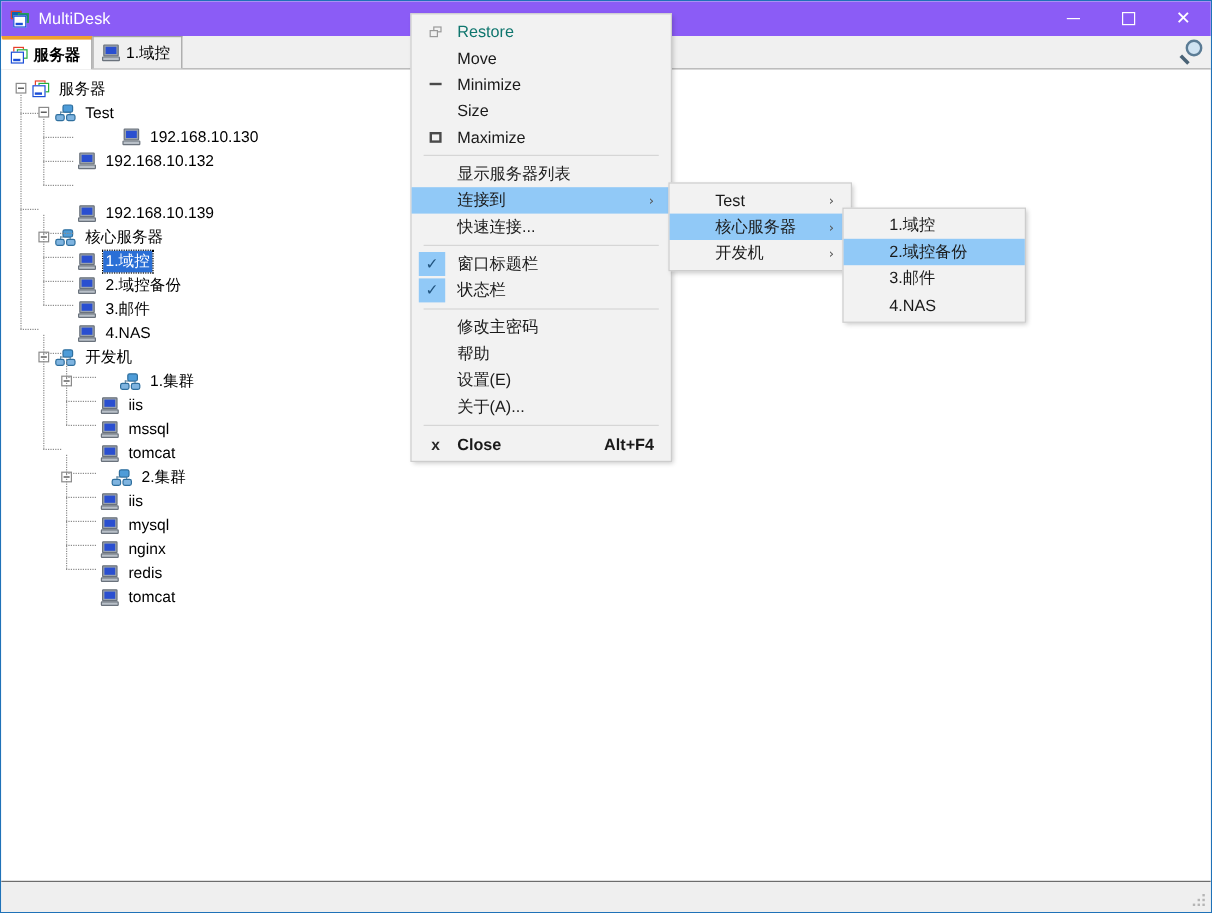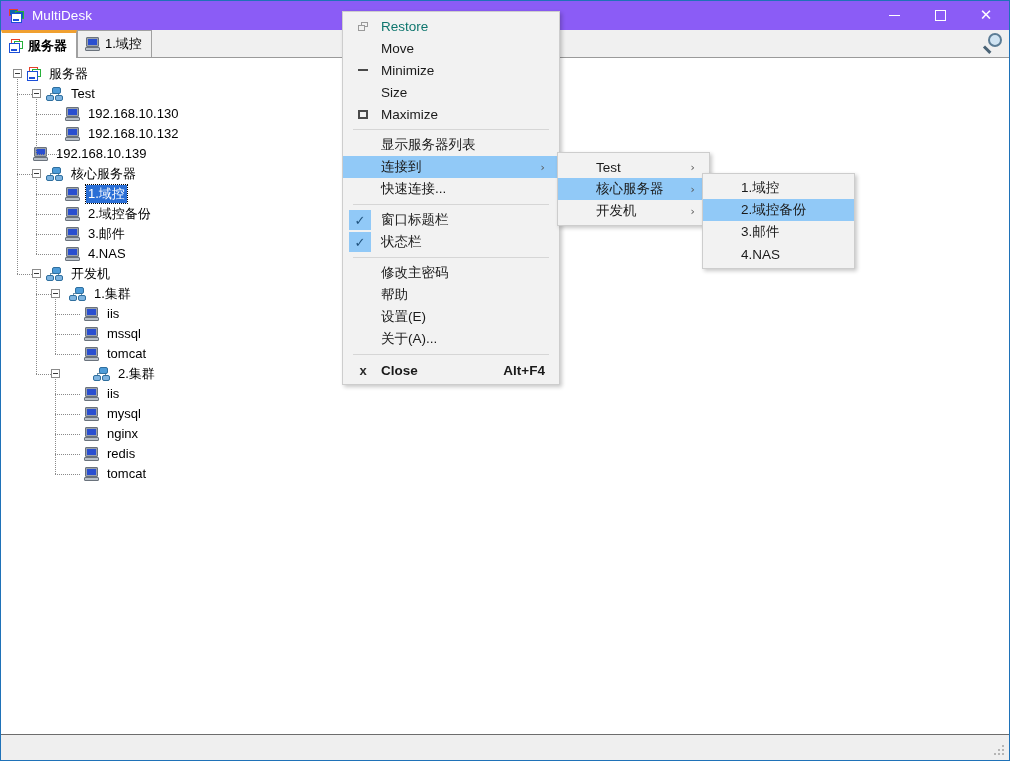--- a/index.html
+++ b/index.html
@@ -423,37 +423,37 @@
         <div class="tnode" style="padding-left: 45px;">
           <span class="expander" style="left: 31px; top: 5px;"></span>
           <span class="icon-group">
             <span class="g-line"></span>
             <span class="g-top"></span>
             <span class="g-bl"></span>
             <span class="g-br"></span>
           </span>
           <span class="tlabel">Test</span>
         </div>
+        <div class="tnode" style="padding-left: 64px; margin-left: 37px;">
+          <span class="icon-pc">
+            <span class="pc-mon"></span>
+            <span class="pc-scr"></span>
+            <span class="pc-base"></span>
+          </span>
+          <span class="tlabel">192.168.10.130</span>
+        </div>
         <div class="tnode" style="padding-left: 64px;">
           <span class="icon-pc">
             <span class="pc-mon"></span>
             <span class="pc-scr"></span>
             <span class="pc-base"></span>
           </span>
-          <span class="tlabel">192.168.10.130</span>
-        </div>
-        <div class="tnode" style="padding-left: 64px;">
-          <span class="icon-pc">
-            <span class="pc-mon"></span>
-            <span class="pc-scr"></span>
-            <span class="pc-base"></span>
-          </span>
           <span class="tlabel">192.168.10.132</span>
         </div>
-        <div class="tnode" style="padding-left: 32px;">
+        <div class="tnode" style="padding-left: 64px; margin-top: 24px;">
           <span class="icon-pc">
             <span class="pc-mon"></span>
             <span class="pc-scr"></span>
             <span class="pc-base"></span>
           </span>
           <span class="tlabel">192.168.10.139</span>
         </div>
         <div class="tnode" style="padding-left: 45px;">
           <span class="expander" style="left: 31px; top: 5px;"></span>
           <span class="icon-group">
@@ -499,21 +499,21 @@
         <div class="tnode" style="padding-left: 45px;">
           <span class="expander" style="left: 31px; top: 5px;"></span>
           <span class="icon-group">
             <span class="g-line"></span>
             <span class="g-top"></span>
             <span class="g-bl"></span>
             <span class="g-br"></span>
           </span>
           <span class="tlabel">开发机</span>
         </div>
-        <div class="tnode" style="padding-left: 68px;">
+        <div class="tnode" style="padding-left: 99px;">
           <span class="expander" style="left: 50px; top: 5px;"></span>
           <span class="icon-group">
             <span class="g-line"></span>
             <span class="g-top"></span>
             <span class="g-bl"></span>
             <span class="g-br"></span>
           </span>
           <span class="tlabel">1.集群</span>
         </div>
         <div class="tnode" style="padding-left: 83px;">

